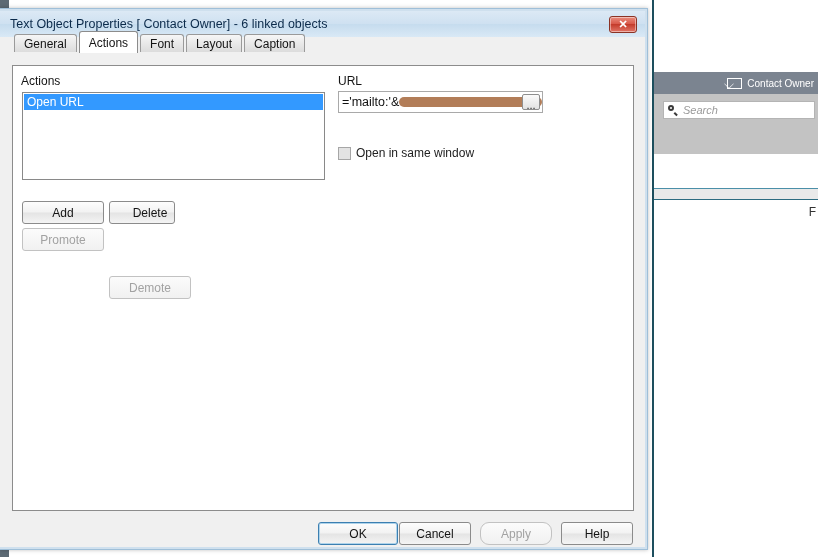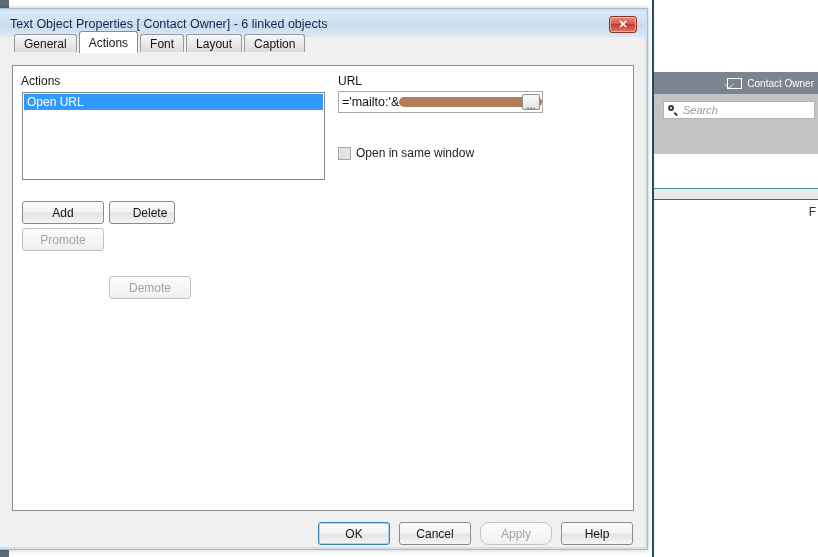--- a/index.html
+++ b/index.html
@@ -388,21 +388,21 @@
   .btn.default {
     border: 1px solid #3c7fb1;
     box-shadow: 0 0 0 1px #aed3ea inset;
   }
 
   #btn-add     { left: 9px;   top: 135px; width: 82px; }
   #btn-delete  { left: 96px;  top: 135px; width: 66px; padding-left: 16px; }
   #btn-promote { left: 9px;   top: 162px; width: 82px; }
   #btn-demote  { left: 96px;  top: 166px; width: 82px; margin-top: 44px; }
 
-  #btn-ok      { left: 318px; top: 511px; width: 72px; }
+  #btn-ok      { left: 318px; top: 511px; width: 80px; }
   #btn-cancel  { left: 399px; top: 511px; width: 72px; }
   #btn-apply   { left: 480px; top: 511px; width: 72px; border-radius: 9px; }
   #btn-help    { left: 561px; top: 511px; width: 72px; }
   .footer-btn { position: absolute; }
 </style>
 </head>
 <body>
 
 <div id="bg-app">
 

